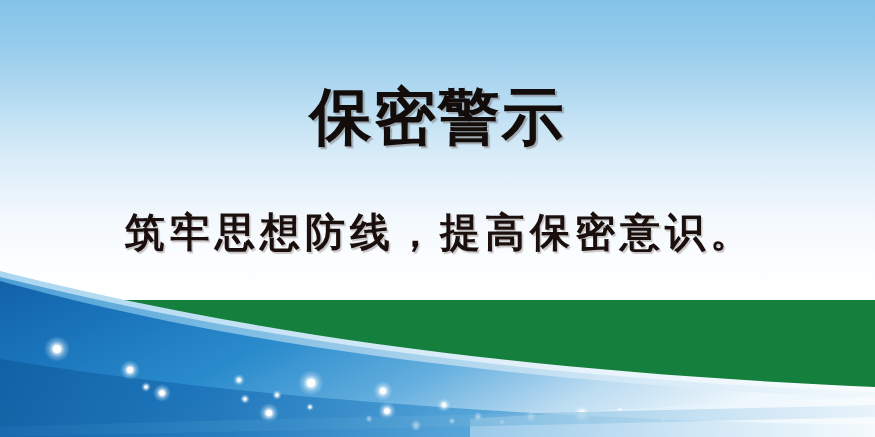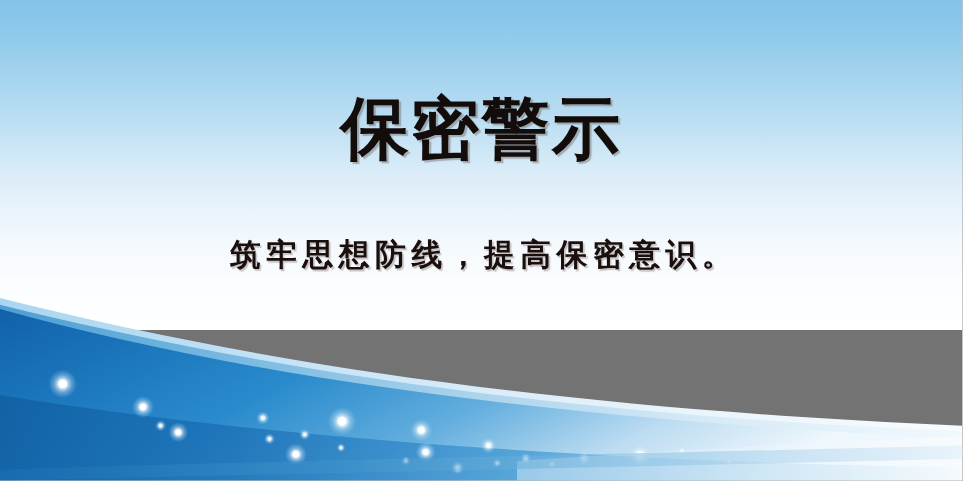--- a/index.html
+++ b/index.html
@@ -6,21 +6,21 @@
     margin: 0;
     padding: 0;
     background: #ffffff;
   }
   #poster {
     position: relative;
     width: 875px;
     height: 437px;
     overflow: hidden;
     font-family: "DejaVu Sans", "Liberation Sans", sans-serif;
-    background: #737373;
+    background: #15803d;
   }
   
   .sky {
     position: absolute;
     left: 0;
     top: 0;
     width: 875px;
     height: 300px;
     background: linear-gradient(to bottom,
         #84c3e8 0%,
@@ -54,21 +54,21 @@
     letter-spacing: 2px;
     text-shadow: 2px 2px 1px rgba(120,110,110,0.50);
     white-space: nowrap;
   }
   .subtitle {
     position: absolute;
     left: 0;
     top: 208px;
     width: 875px;
     text-align: center;
-    font-size: 28px;
+    font-size: 40px;
     line-height: 48px;
     font-weight: bold;
     color: #1a0f0c;
     letter-spacing: 5px;
     text-indent: 5px;
     text-shadow: 1.5px 1.5px 1px rgba(130,120,120,0.42);
     white-space: nowrap;
   }
   
   .waves {

